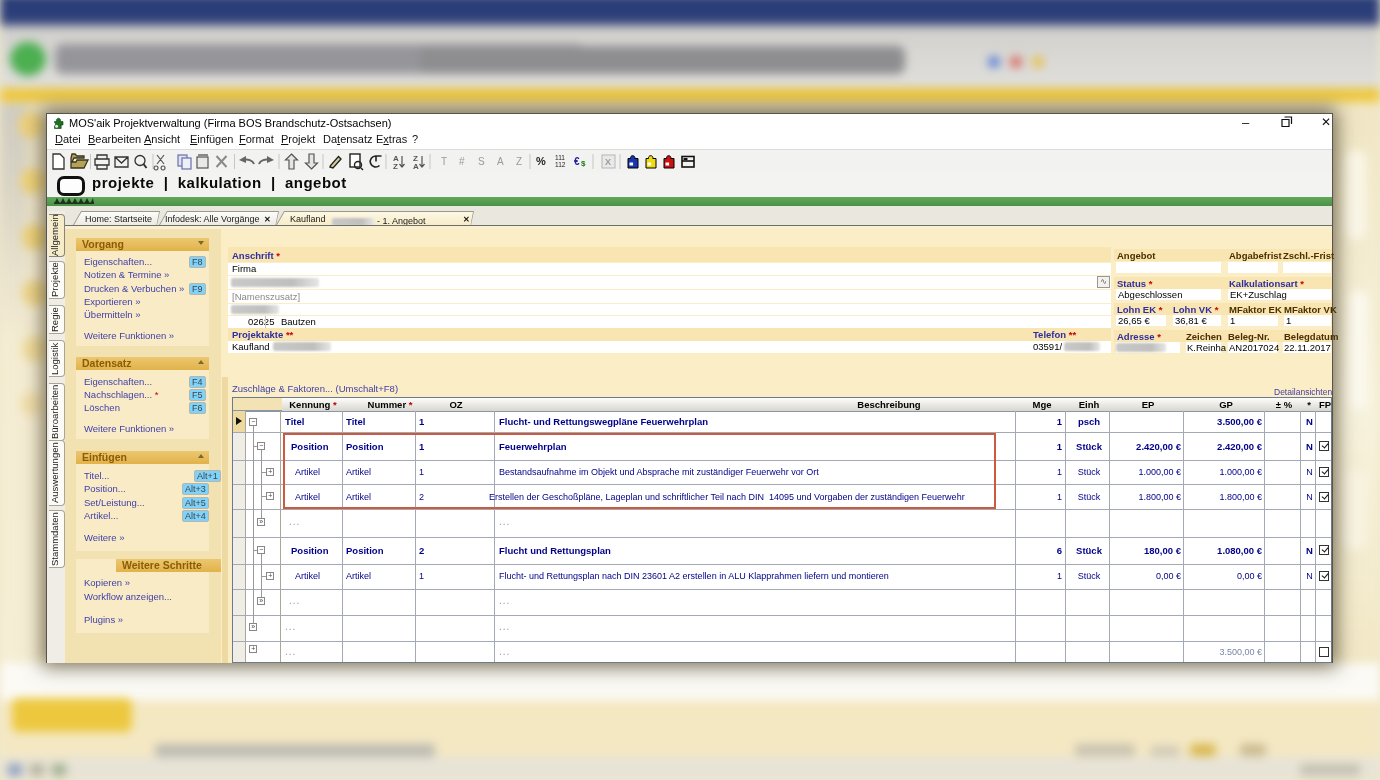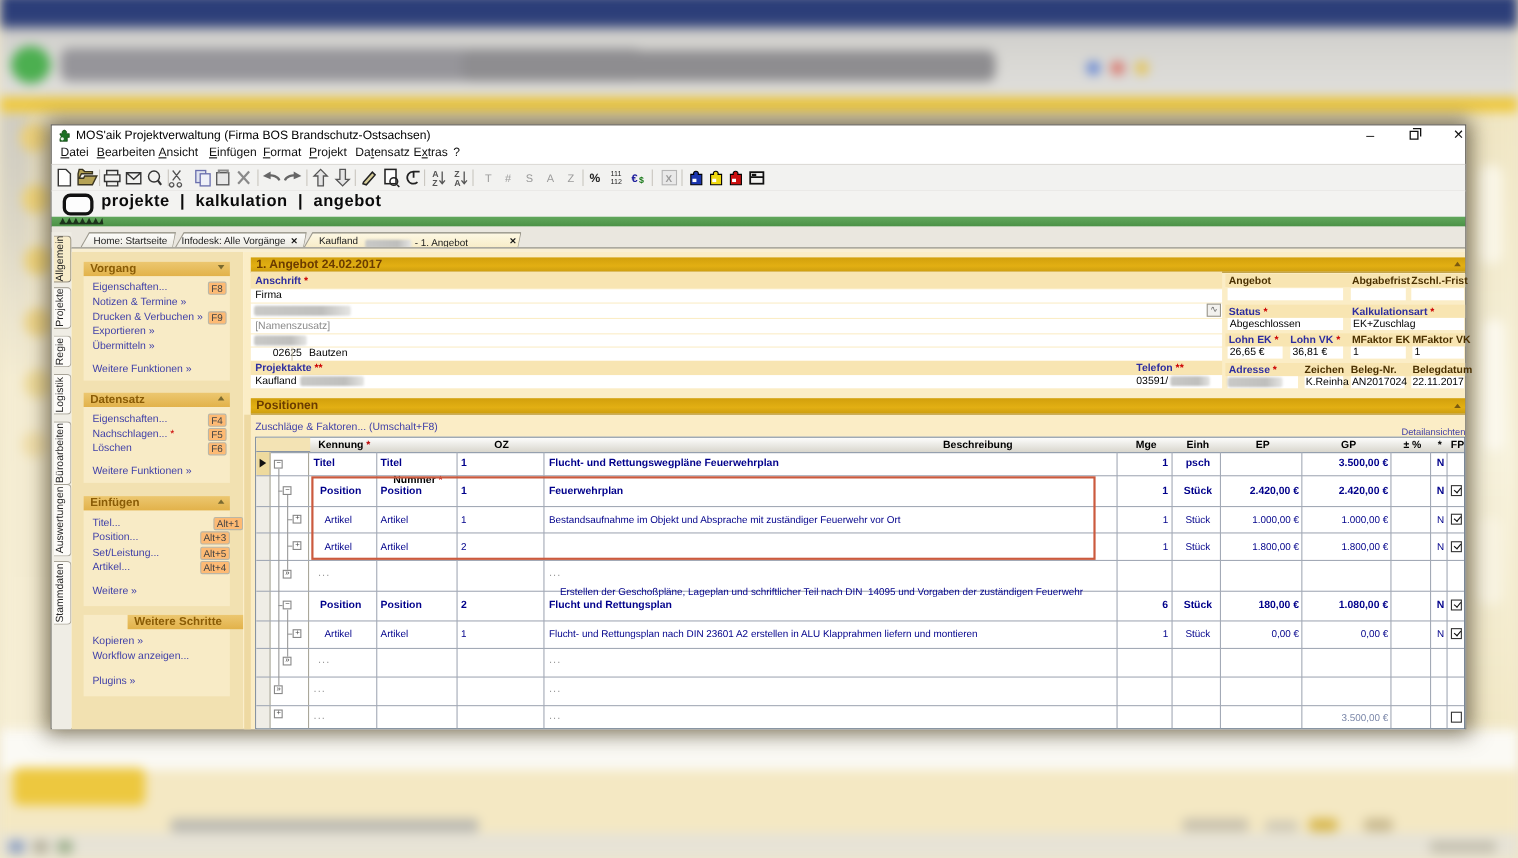--- a/index.html
+++ b/index.html
@@ -24,21 +24,21 @@
         border-radius:4px 0 0 4px;box-sizing:border-box;
         writing-mode:vertical-rl;transform:rotate(180deg);
         font-size:9.5px;color:#222;text-align:center;}
   .phead{position:absolute;height:13px;background:linear-gradient(#ecc770,#e2b24a);
          font-weight:bold;color:#8a5c06;font-size:10.5px;}
   .parr{position:absolute;right:5px;top:3px;width:0;height:0;border-left:3.5px solid transparent;
         border-right:3.5px solid transparent;}
   .up{border-bottom:4px solid #7a6a30;}
   .dn{border-top:4px solid #7a6a30;}
   .pitem{position:absolute;color:#3f3fa8;font-size:9.5px;white-space:nowrap;}
-  .fkey{position:absolute;background:#fdba74;border:1px solid #bab6a6;
+  .fkey{position:absolute;background:#7dd3fc;border:1px solid #bab6a6;
         font-size:9px;color:#444;padding:0 2px;border-radius:2px;line-height:10px;}
   .goldbar{position:absolute;background:linear-gradient(#d2a00c,#e2af13 60%,#cd9e10);
            border-bottom:1px solid #b5922e;}
   .goldbar b{position:absolute;left:5px;top:1px;color:#6b3c00;font-size:11px;}
   .lblrow{position:absolute;background:#f8e5b2;}
   .blbl{position:absolute;font-weight:bold;font-size:9.5px;color:#2e2ea0;white-space:nowrap;}
   .klbl{position:absolute;font-weight:bold;font-size:9.5px;color:#4a3000;white-space:nowrap;}
   .blbl s,.klbl s{text-decoration:none;color:#c00;}
   .wrow{position:absolute;background:#fff;}
   .wbox{position:absolute;background:#fff;}
@@ -283,24 +283,20 @@
 
     <div class="abs" style="left:11px;top:330px;width:133px;height:74px;background:#f8ebc6;"></div>
     <div class="phead" style="left:11px;top:330px;width:127px;padding:0 0 0 6px;margin-left:40px;">Weitere Schritte<span class="parr up"></span></div>
     <span class="pitem" style="left:19px;top:348px;">Kopieren »</span>
     <span class="pitem" style="left:19px;top:362px;">Workflow anzeigen...</span>
     <span class="pitem" style="left:19px;top:385px;">Plugins »</span>
   </div>
 
   <div class="abs" id="main" style="left:174px;top:115px;width:1111px;height:434px;background:#fbedc6;">
 
-    <div class="goldbar" style="left:7px;top:5px;width:1104px;height:13px;">
-        <b>1. Angebot 24.02.2017</b>
-      <span class="parr up" style="right:4px;top:4px;border-bottom-color:#7a5a10;"></span>
-      </div>
 
     <div class="lblrow" style="left:7px;top:18px;width:883px;height:15px;"></div>
     <span class="blbl" style="left:11px;top:21px;">Anschrift <s>*</s></span>
     <div class="wrow" style="left:7px;top:33.5px;width:883px;height:12px;">
         <span class="val" style="left:4px;top:0px;">Firma</span>
       </div>
     <div class="wrow" style="left:7px;top:46.5px;width:883px;height:13px;">
       <span class="redact" style="left:3px;top:2px;width:88px;height:9px;"></span>
       <span class="abs" style="left:869px;top:0px;width:13px;height:12px;background:#f2f1ee;border:1px solid #9a978c;box-sizing:border-box;font-size:8px;color:#555;text-align:center;line-height:10px;">∿</span>
     </div>
@@ -369,34 +365,30 @@
     <div class="wbox" style="left:965px;top:113px;width:35px;height:11px;">
         <span class="val" style="left:1px;top:0px;">K.Reinha</span>
       </div>
     <div class="wbox" style="left:1007px;top:113px;width:49px;height:11px;">
         <span class="val" style="left:1px;top:0px;">AN2017024</span>
       </div>
     <div class="wbox" style="left:1062px;top:113px;width:48px;height:11px;">
         <span class="val" style="left:1px;top:0px;">22.11.2017</span>
       </div>
 
-    <div class="goldbar" style="left:7px;top:133px;width:1104px;height:14px;">
-        <b>Positionen</b>
-      <span class="parr up" style="right:4px;top:5px;border-bottom-color:#7a5a10;"></span>
-      </div>
     <span class="abs" style="left:11px;top:154px;font-size:9.5px;color:#3f3fa8;">Zuschläge &amp; Faktoren... (Umschalt+F8)</span>
     <span class="abs" style="left:1053px;top:158px;font-size:8.5px;color:#3f3fa8;">Detailansichten »</span>
     <div class="abs" style="left:1px;top:148px;width:5.5px;height:286px;background:#eed9a2;"></div>
 
     <div class="abs" id="tbl" style="left:11px;top:168px;width:1100px;height:266px;background:#fff;border:1px solid #6b7b8d;box-sizing:border-box;">
 
       <div class="abs" style="left:0;top:0;width:1098px;height:13px;background:linear-gradient(#fdfdfc,#d8d6cd);border-bottom:1px solid #8a96a6;"></div>
       <div class="abs" style="left:0;top:0;width:49px;height:13px;background:#f3e3b4;border-bottom:1px solid #8a96a6;box-sizing:border-box;"></div>
       <span class="hcell" style="left:80px;top:1px;transform:translateX(-50%);">Kennung <s style="text-decoration:none;color:#b00;">*</s></span>
-      <span class="hcell" style="left:147px;top:1px;transform:translateX(-50%);margin-top:32px;">Nummer <s style="text-decoration:none;color:#b00;">*</s></span>
+      <span class="hcell" style="left:157px;top:1px;transform:translateX(-50%);">Nummer <s style="text-decoration:none;color:#b00;">*</s></span>
       <span class="hcell" style="left:223px;top:1px;transform:translateX(-50%);">OZ</span>
       <span class="hcell" style="left:656px;top:1px;transform:translateX(-50%);">Beschreibung</span>
       <span class="hcell" style="left:809px;top:1px;transform:translateX(-50%);">Mge</span>
       <span class="hcell" style="left:856px;top:1px;transform:translateX(-50%);">Einh</span>
       <span class="hcell" style="left:915px;top:1px;transform:translateX(-50%);">EP</span>
       <span class="hcell" style="left:993px;top:1px;transform:translateX(-50%);">GP</span>
       <span class="hcell" style="left:1051px;top:1px;transform:translateX(-50%);">± %</span>
       <span class="hcell" style="left:1076px;top:1px;transform:translateX(-50%);">*</span>
       <span class="hcell" style="left:1092px;top:1px;transform:translateX(-50%);">FP</span>
 
@@ -472,21 +464,21 @@
       <span class="cell" style="left:784px;top:68.5px;width:45px;text-align:right;">1</span>
       <span class="cell" style="left:834px;top:68.5px;width:44px;text-align:center;">Stück</span>
       <span class="cell" style="left:880px;top:68.5px;width:68px;text-align:right;">1.000,00 €</span>
       <span class="cell" style="left:955px;top:68.5px;width:74px;text-align:right;">1.000,00 €</span>
       <span class="cell" style="left:1069px;top:68.5px;width:15px;text-align:center;">N</span>
       <span class="cbx" style="left:1086px;top:68.5px;"></span>
 
       <span class="cell" style="left:62px;top:93.5px;">Artikel</span>
       <span class="cell" style="left:113px;top:93.5px;">Artikel</span>
       <span class="cell" style="left:186px;top:93.5px;">2</span>
-      <span class="cell" style="left:276px;top:93.5px;margin-top:41px;">Erstellen der Geschoßpläne, Lageplan und schriftlicher Teil nach DIN&nbsp; 14095 und Vorgaben der zuständigen Feuerwehr</span>
+      <span class="cell" style="left:256px;top:93.5px;">Erstellen der Geschoßpläne, Lageplan und schriftlicher Teil nach DIN&nbsp; 14095 und Vorgaben der zuständigen Feuerwehr</span>
       <span class="cell" style="left:784px;top:93.5px;width:45px;text-align:right;">1</span>
       <span class="cell" style="left:834px;top:93.5px;width:44px;text-align:center;">Stück</span>
       <span class="cell" style="left:880px;top:93.5px;width:68px;text-align:right;">1.800,00 €</span>
       <span class="cell" style="left:955px;top:93.5px;width:74px;text-align:right;">1.800,00 €</span>
       <span class="cell" style="left:1069px;top:93.5px;width:15px;text-align:center;">N</span>
       <span class="cbx" style="left:1086px;top:93.5px;"></span>
 
       <span class="dots" style="left:56px;top:118px;">...</span>
       <span class="dots" style="left:266px;top:118px;">...</span>
 

